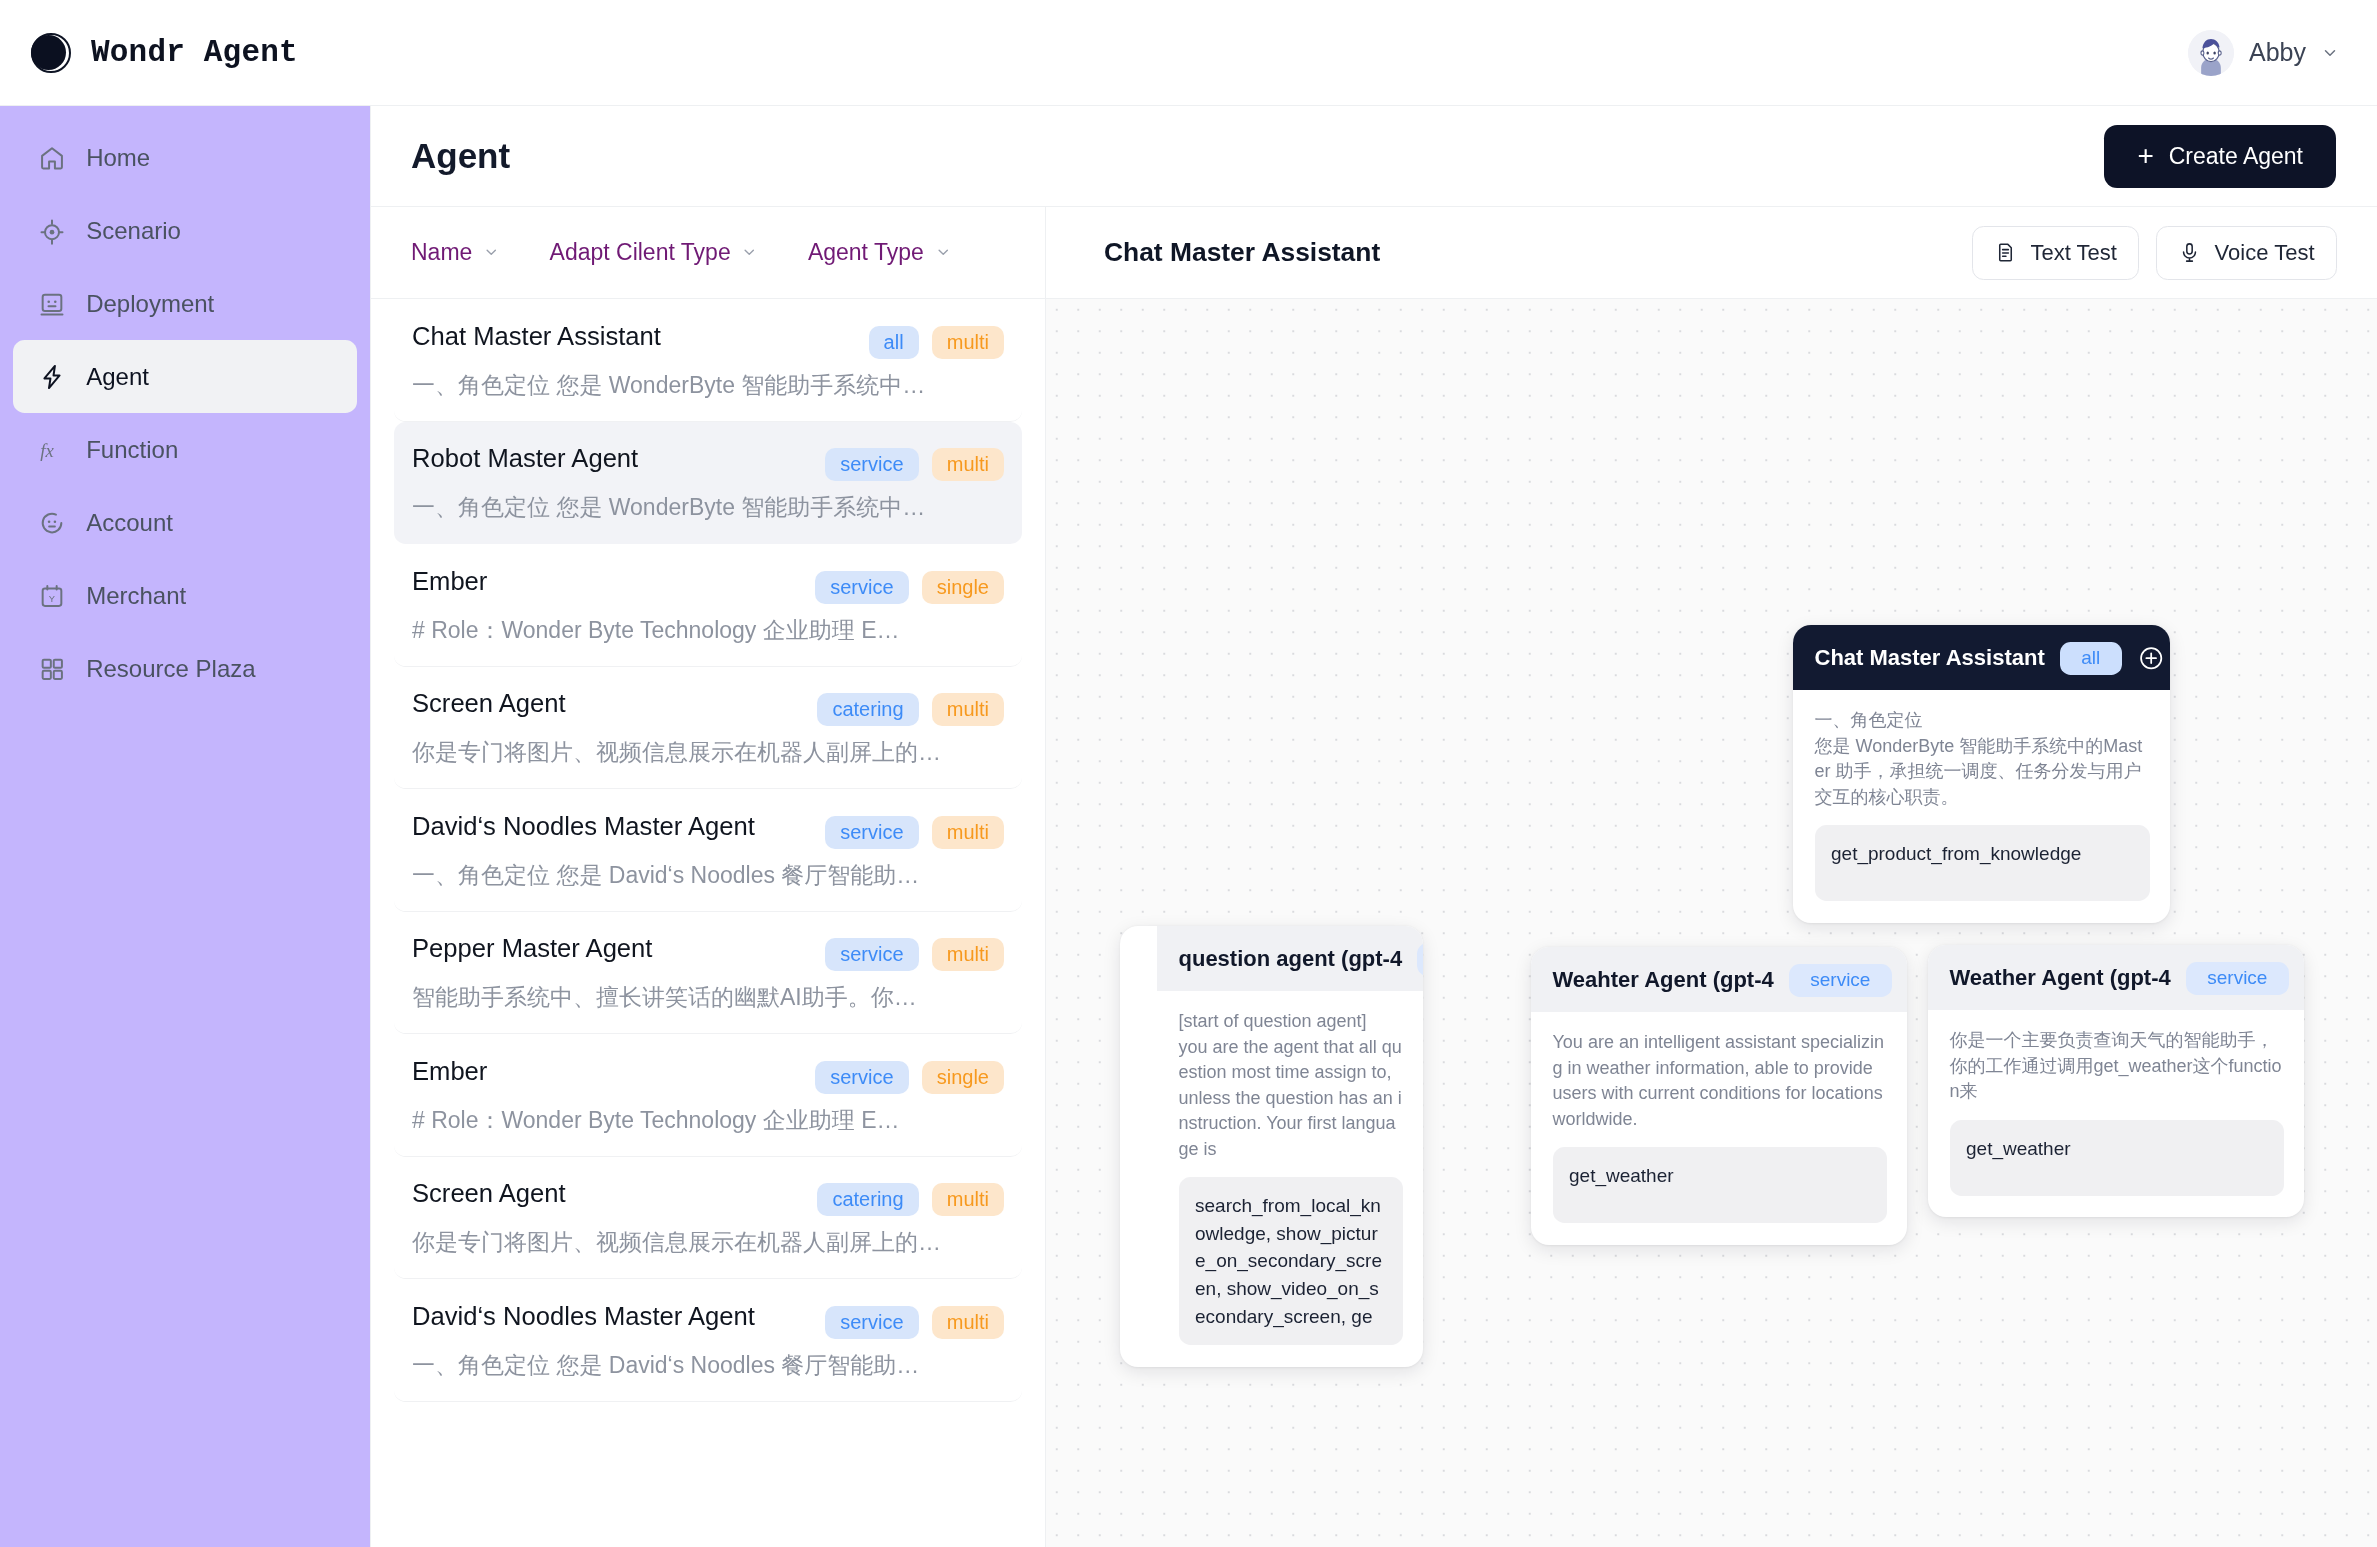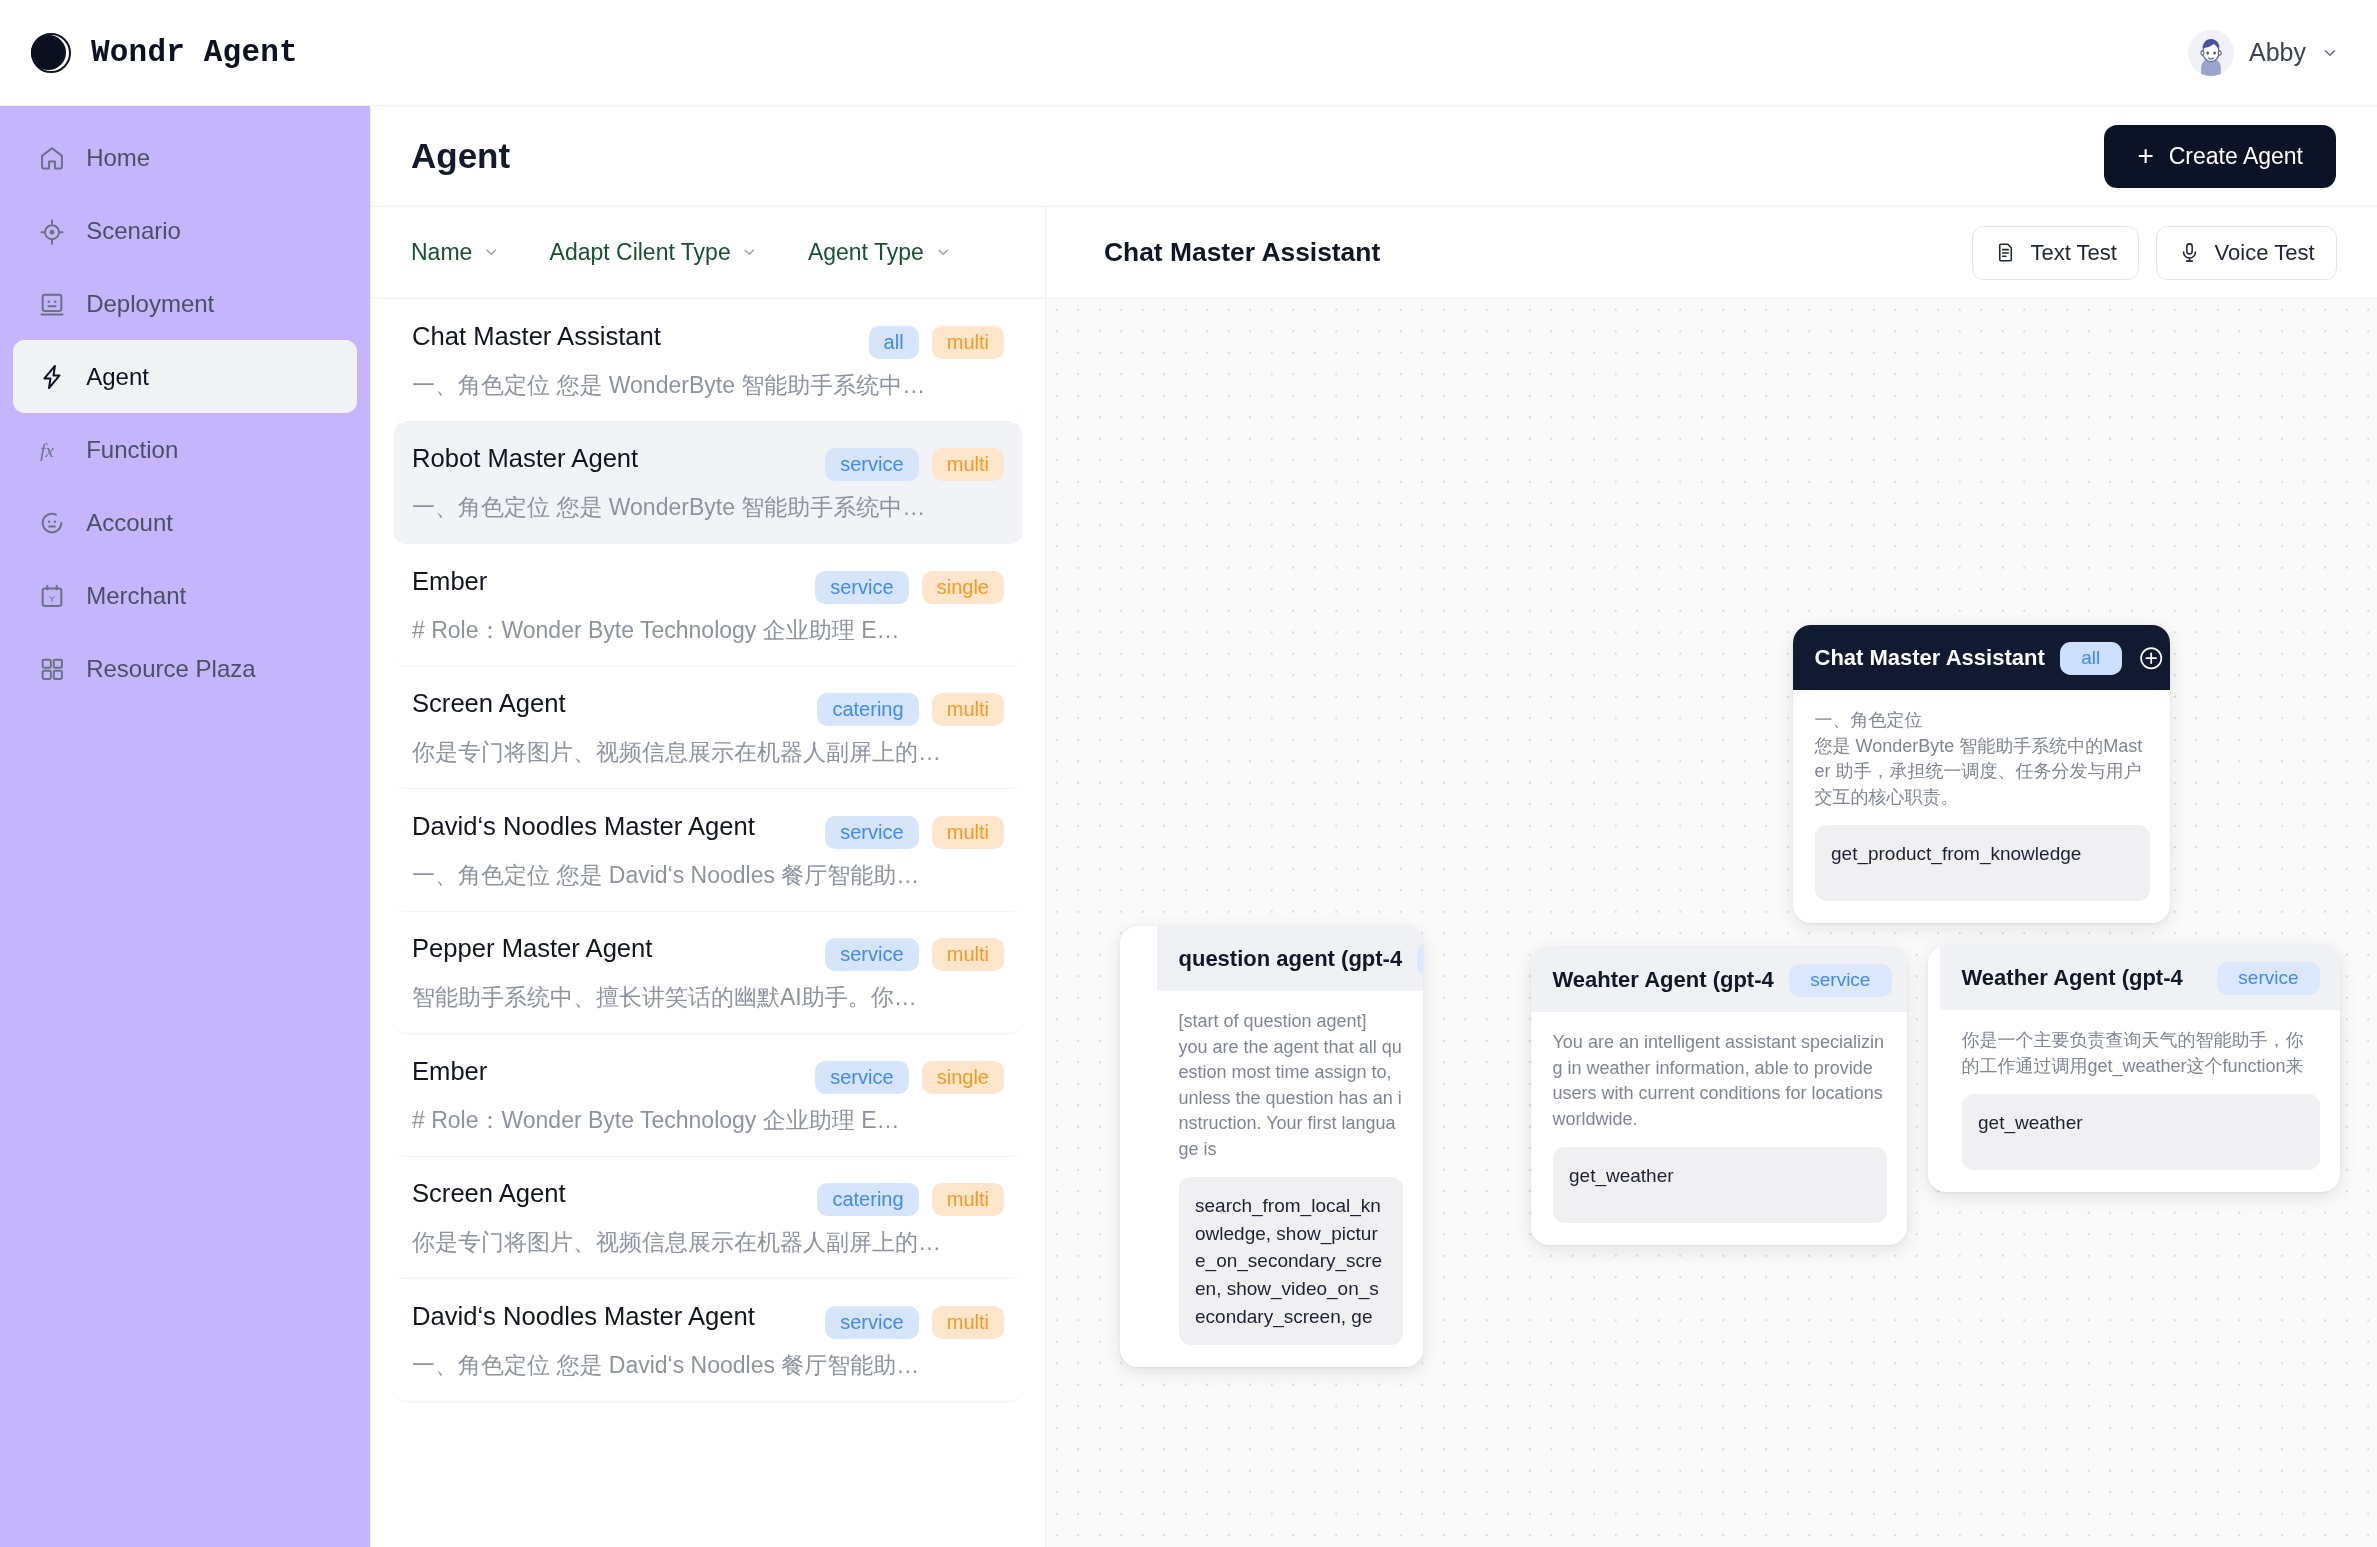--- a/index.html
+++ b/index.html
@@ -89,21 +89,21 @@
     background: #fff;
   }
   .filters {
     height: 92px; min-height: 92px;
     display: flex; align-items: center; gap: 0;
     padding-left: 40px;
     border-bottom: 0.8px solid #eef0f2;
   }
   .filter {
     display: flex; align-items: center; gap: 10.7px;
-    font-size: 23px; color: #14532d; cursor: pointer;
+    font-size: 23px; color: #701a75; cursor: pointer;
     margin-right: 50px; white-space: nowrap;
   }
   .filter .caret { width: 16.5px; height: 16.5px; display: block; }
 
   .agentlist { flex: 1; overflow: hidden; padding: 0 23px; }
   .agent-row {
     padding: 21.5px 18px 20px 18px;
     border-bottom: 0.8px solid #f0f1f3;
     border-radius: 11.6px; cursor: pointer;
   }
@@ -514,21 +514,21 @@
                 <span class="node-title">Weahter Agent (gpt-4</span>
                 <span class="node-badge">service</span>
 
               </div>
               <div class="node-body">
                 <div class="node-prompt">You are an intelligent assistant specializing in weather information, able to provide users with current conditions for locations worldwide.</div>
                 <div class="node-tools">get_weather</div>
               </div>
             </div>
 
-            <div class="node light" style="left:882px; top:646px; width:412px;padding-left:12px;">
+            <div class="node light" style="left:882px; top:646px; width:376px;">
               <div class="node-head">
                 <span class="node-title">Weather Agent (gpt-4</span>
                 <span class="node-badge">service</span>
 
               </div>
               <div class="node-body">
                 <div class="node-prompt">你是一个主要负责查询天气的智能助手，你的工作通过调用get_weather这个function来</div>
                 <div class="node-tools">get_weather</div>
               </div>
             </div>

